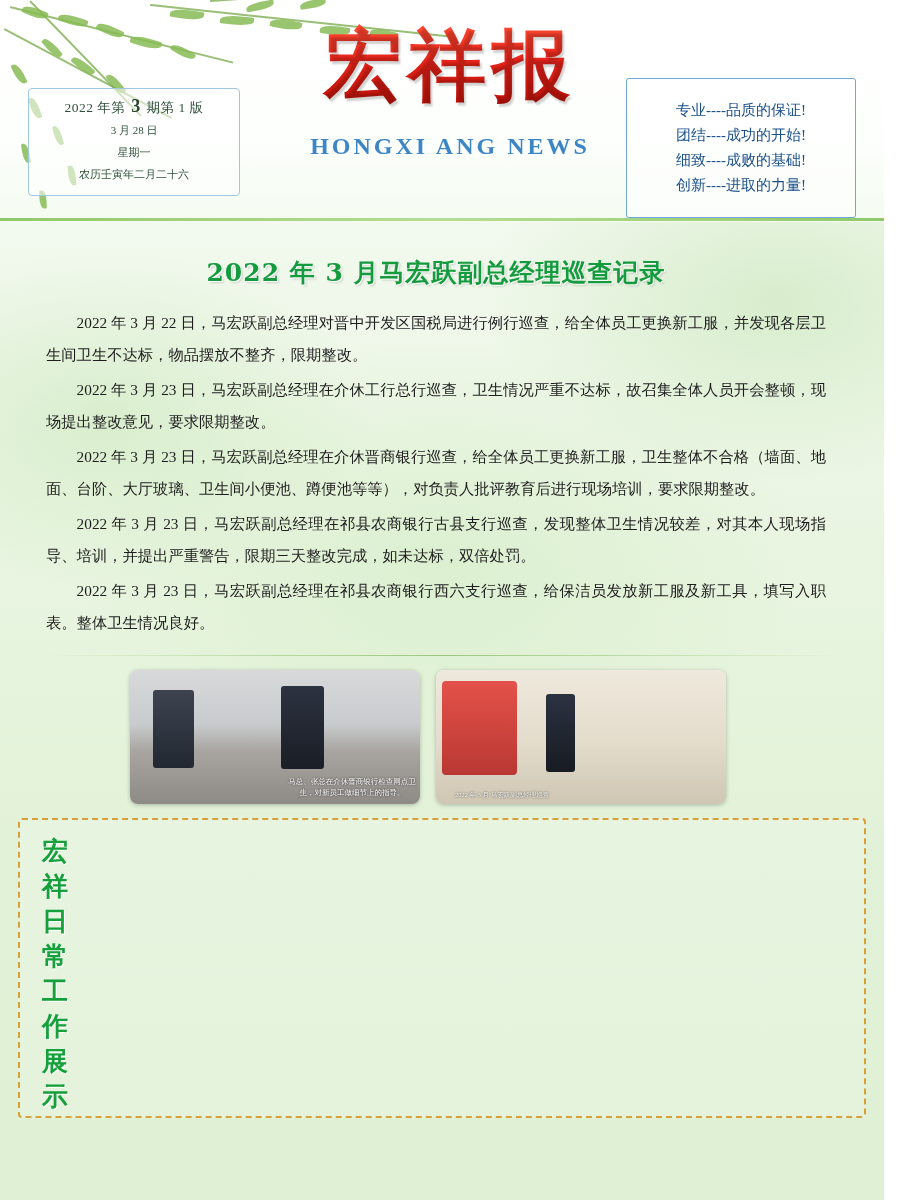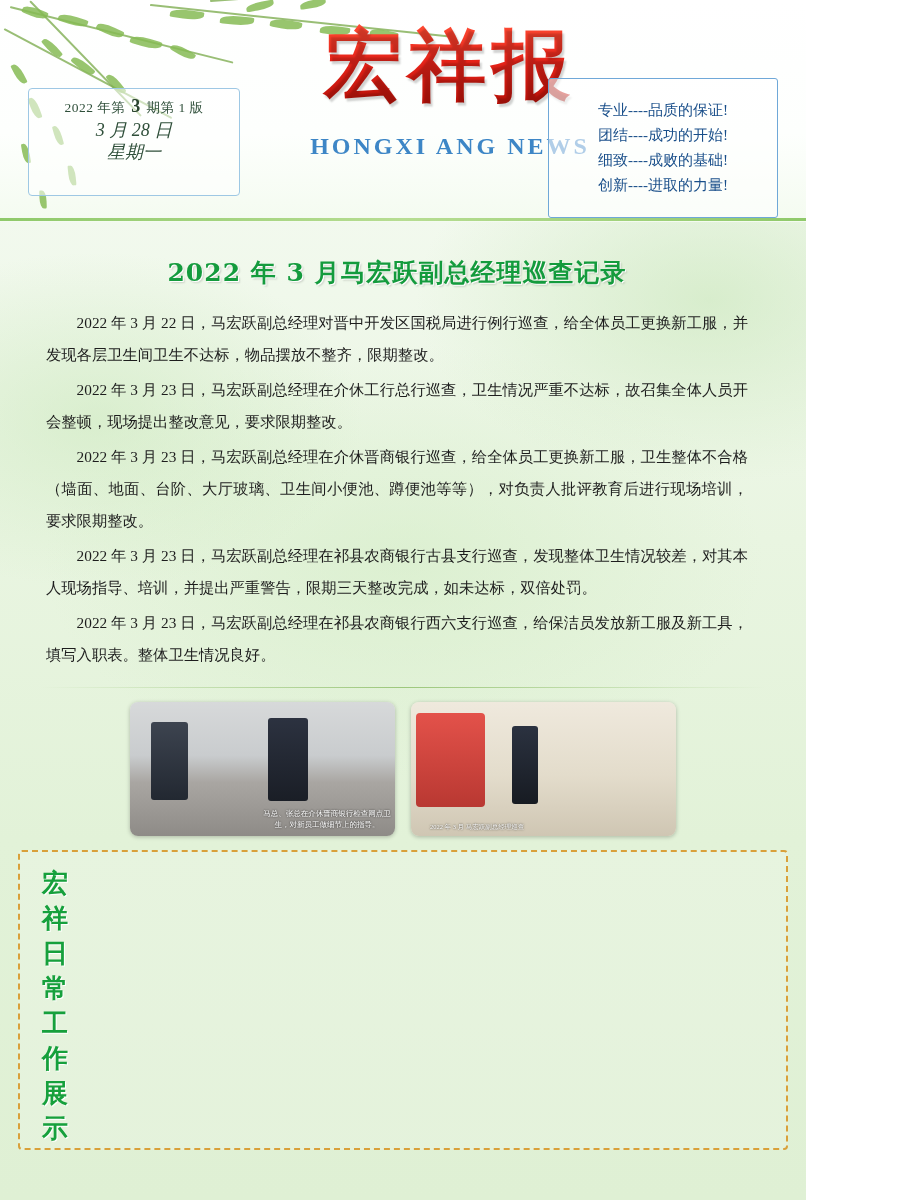--- a/index.html
+++ b/index.html
@@ -8,21 +8,21 @@
   }
   body {
     width: 900px;
     height: 1200px;
     overflow: hidden;
     font-family: "Liberation Serif", "DejaVu Serif", serif;
     background: #ffffff;
   }
   .page {
     position: relative;
-    width: 806px;
+    width: 884px;
     height: 1200px;
     background:
       radial-gradient(ellipse 420px 260px at 88% 300px, rgba(196,228,180,.55), rgba(196,228,180,0) 70%),
       radial-gradient(ellipse 380px 240px at 12% 420px, rgba(198,230,182,.5), rgba(198,230,182,0) 70%),
       radial-gradient(ellipse 500px 300px at 50% 560px, rgba(205,234,190,.45), rgba(205,234,190,0) 72%),
       linear-gradient(180deg, #fdfefd 0%, #f2f9ee 18%, #e9f5e1 45%, #e2f2d8 70%, #dff0d4 100%);
     box-sizing: border-box;
   }
 
   
@@ -70,21 +70,21 @@
     background: rgba(255,255,255,.55);
     text-align: center;
     color: #2f4f3a;
     font-size: 13px;
     line-height: 22px;
     padding-top: 6px;
     box-sizing: border-box;
   }
   .issue-box .line1 { font-size: 13.5px; letter-spacing:.5px;}
   .issue-box .big { font-size: 18px; font-weight: bold; color:#2b452f; padding: 0 2px;}
-  .issue-box .line2, .issue-box .line3, .issue-box .line4 { font-size: 18px; font-style: italic; }
+  .issue-box .line2, .issue-box .line3, .issue-box .line4 { font-size: 11px; }
 
   .title-wrap {
     position: absolute;
     left: 270px;
     top: 24px;
     width: 360px;
     text-align: center;
   }
   .paper-title {
     font-family: "DejaVu Serif", serif;
@@ -340,20 +340,21 @@
       <div class="leaf" style="left:96px;top:2px;width:28px;height:8px;transform:rotate(-10deg);"></div>
       <div class="leaf" style="left:150px;top:0px;width:26px;height:8px;transform:rotate(-8deg);"></div>
     </div>
 
     <div class="issue-box">
       <div class="line1">
         <span>2022 年第 </span><span class="big">3</span><span> 期第 1 版</span>
       </div>
       <div class="line2">3 月 28 日</div>
       <div class="line3">星期一</div>
+      <div class="line4">农历壬寅年二月二十六</div>
     </div>
 
     <div class="title-wrap">
       <div class="paper-title">宏祥报</div>
       <div class="paper-title-en">HONGXI ANG  NEWS</div>
     </div>
 
     <div class="slogan-box">
       <div>专业----品质的保证!</div>
       <div>团结----成功的开始!</div>

